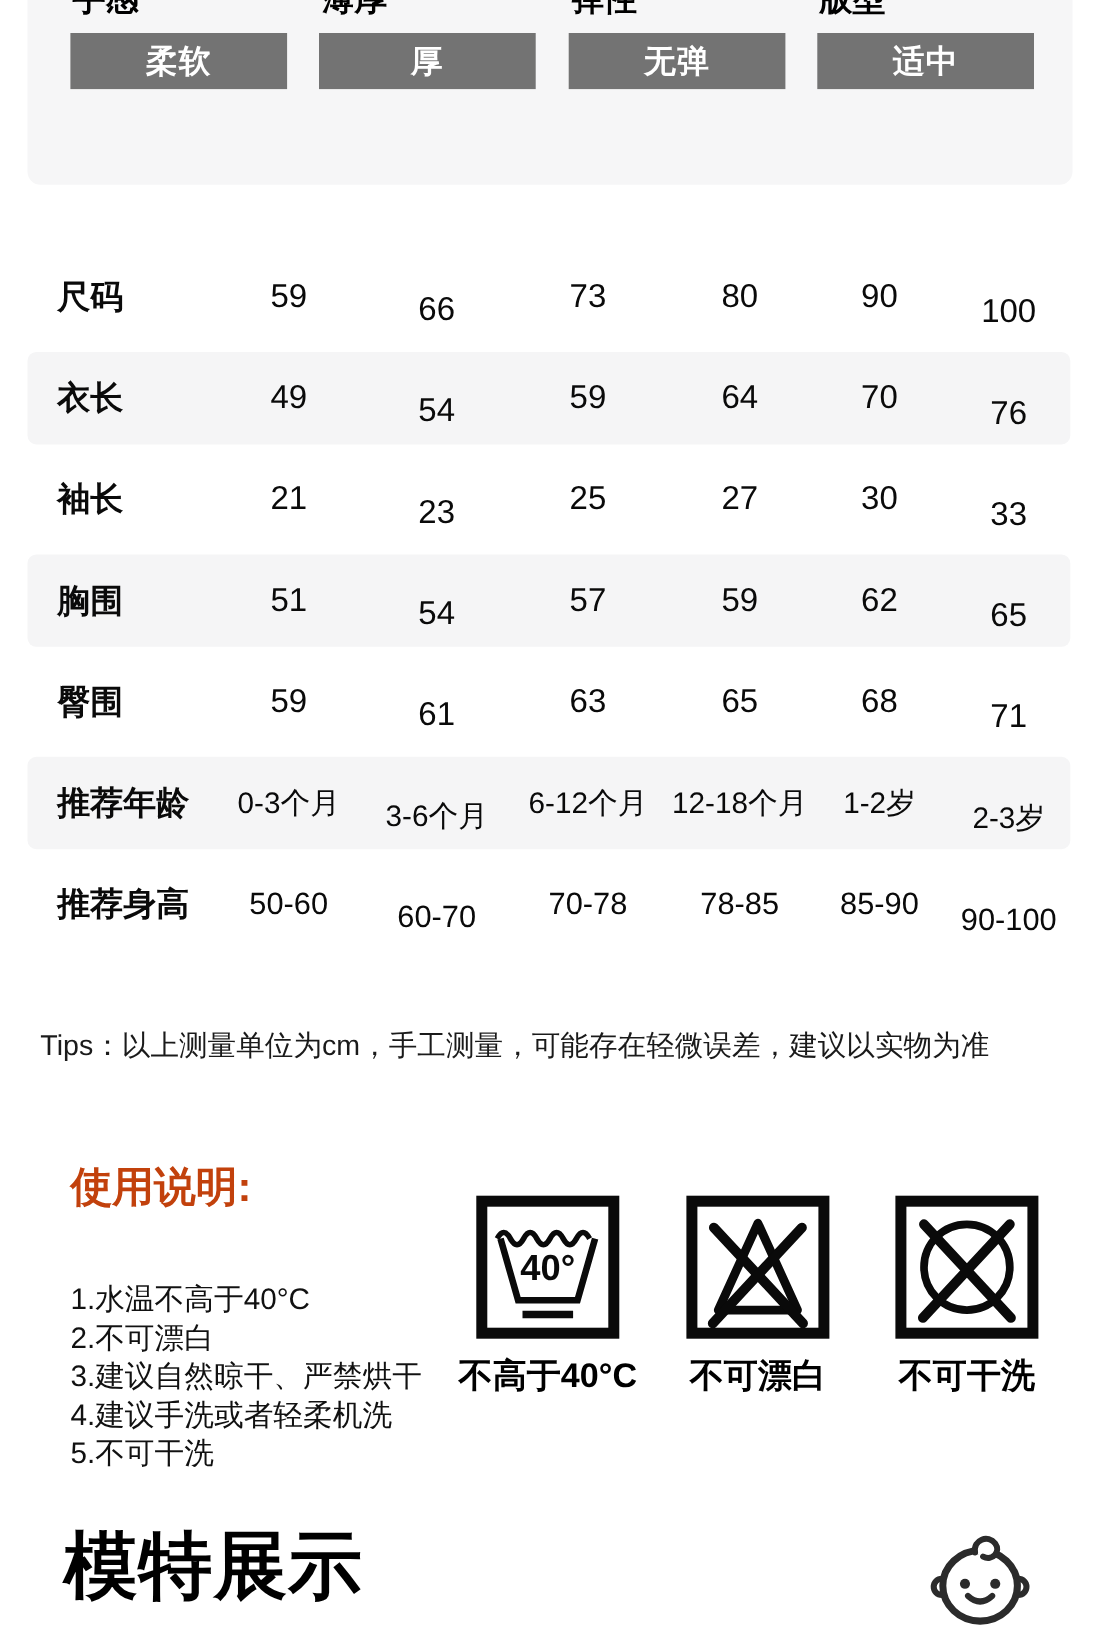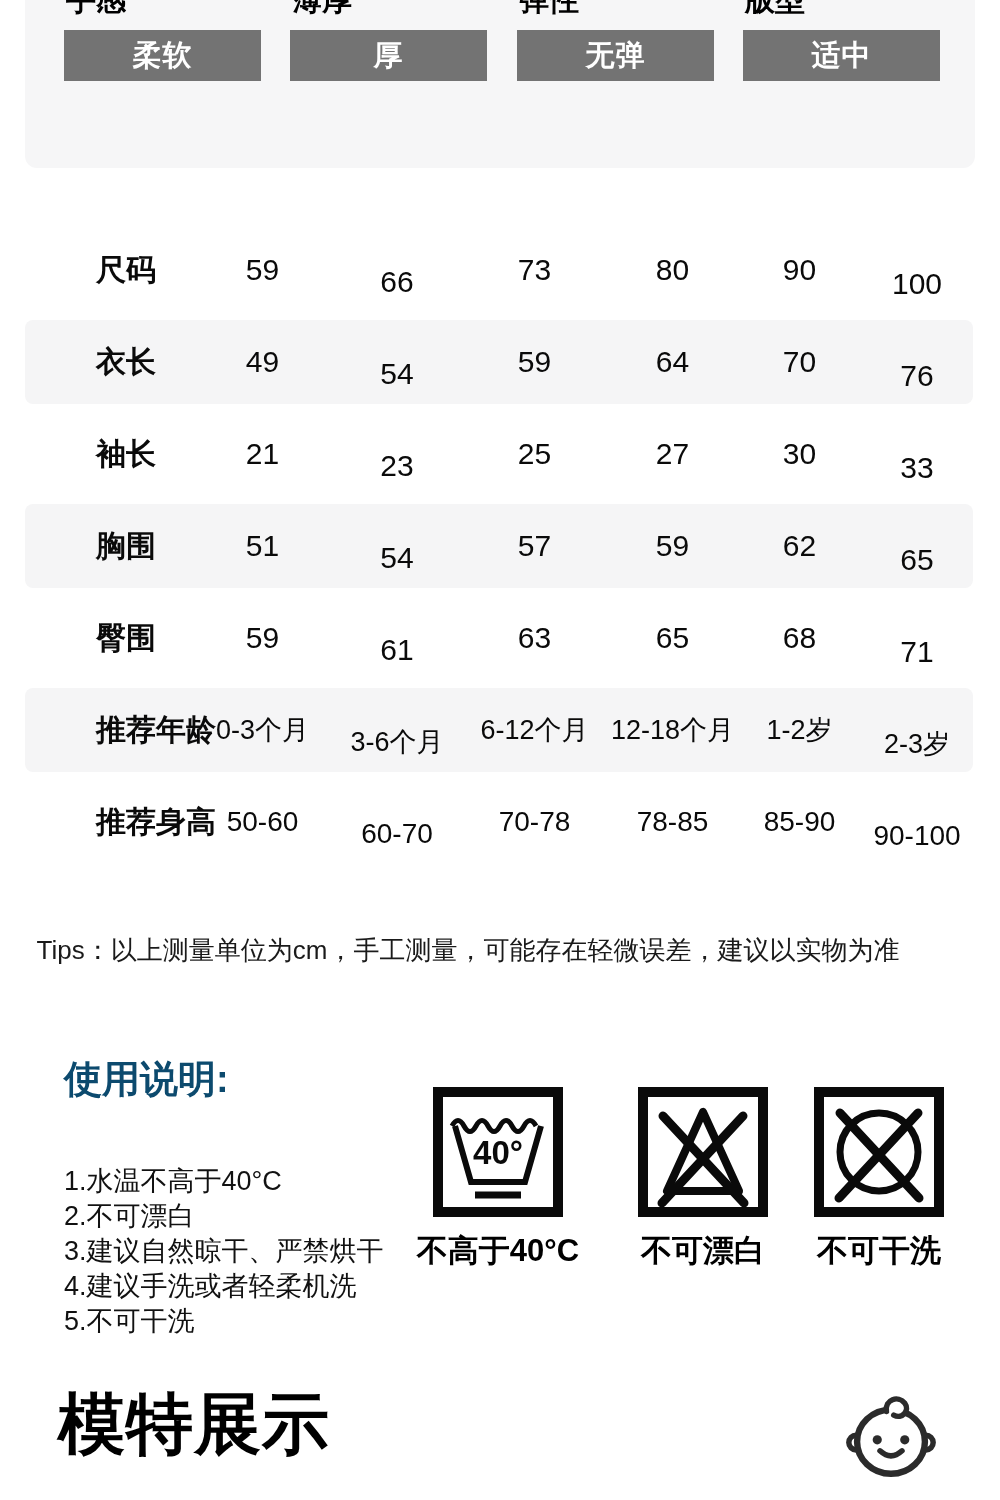--- a/index.html
+++ b/index.html
@@ -29,48 +29,48 @@
   }
 
   
   .size-table{ position:absolute; top:224px; left:0; width:1000px; }
   .s-row{ position:relative; height:92px; display:flex; align-items:center; font-size:30px; }
   .s-row.shaded::before{
     content:""; position:absolute; left:25px; width:948px; top:4px; bottom:4px;
     background:#f5f5f6; border-radius:8px; z-index:0;
   }
   .s-row > div{ position:relative; z-index:1; }
-  .c-label{ width:170px; padding-left:96px; font-weight:600; white-space:nowrap; }
+  .c-label{ width:170px; padding-left:52px; font-weight:600; white-space:nowrap; }
   .c-val{ text-align:center; font-weight:500; white-space:nowrap; }
   .c-val:nth-child(2){ width:135px; margin-left:25px; }
   .c-val:nth-child(3){ width:134px;margin-top:24px; }
   .c-val:nth-child(4){ width:141px; }
   .c-val:nth-child(5){ width:135px; }
   .c-val:nth-child(6){ width:119px; }
   .c-val:nth-child(7){ width:116px;margin-top:28px; }
   .row-age  .c-val{ font-size:27px; }
   .row-height .c-val{ font-size:28px; }
 
   
   .tips{
     position:absolute; top:933px; left:0; width:936px;
     text-align:center; font-size:26px; font-weight:500; color:#1a1a1a;
   }
 
   
   .care-heading{
     position:absolute; left:64px; top:1054px;
-    font-size:38px; font-weight:800; color:#0c4a6e;
+    font-size:38px; font-weight:800; color:#c2410c;
   }
   .care-list{
     position:absolute; left:64px; top:1164px;
     font-size:27px; line-height:35px; font-weight:500; color:#111;
   }
   .icon-block{ position:absolute; top:1086px; width:190px; text-align:center; }
-  .icon-block.b0{ left:403px; } .icon-block.b1{ left:608px; } .icon-block.b2{ left:784px; }
+  .icon-block.b0{ left:403px; } .icon-block.b1{ left:594px; } .icon-block.b2{ left:784px; }
   .care-svg{ width:132px; height:132px; display:block; margin:0 auto; }
   .icon-label{ margin-top:12px; font-size:31px; font-weight:700; color:#000; white-space:nowrap; }
 
   
   .model-title{
     position:absolute; left:58px; top:1390px;
     font-size:67px; line-height:1; font-weight:900; color:#000; letter-spacing:1px;
   }
   .baby-svg{ position:absolute; left:845px; top:1394px; width:92px; height:88px; }
 </style>

